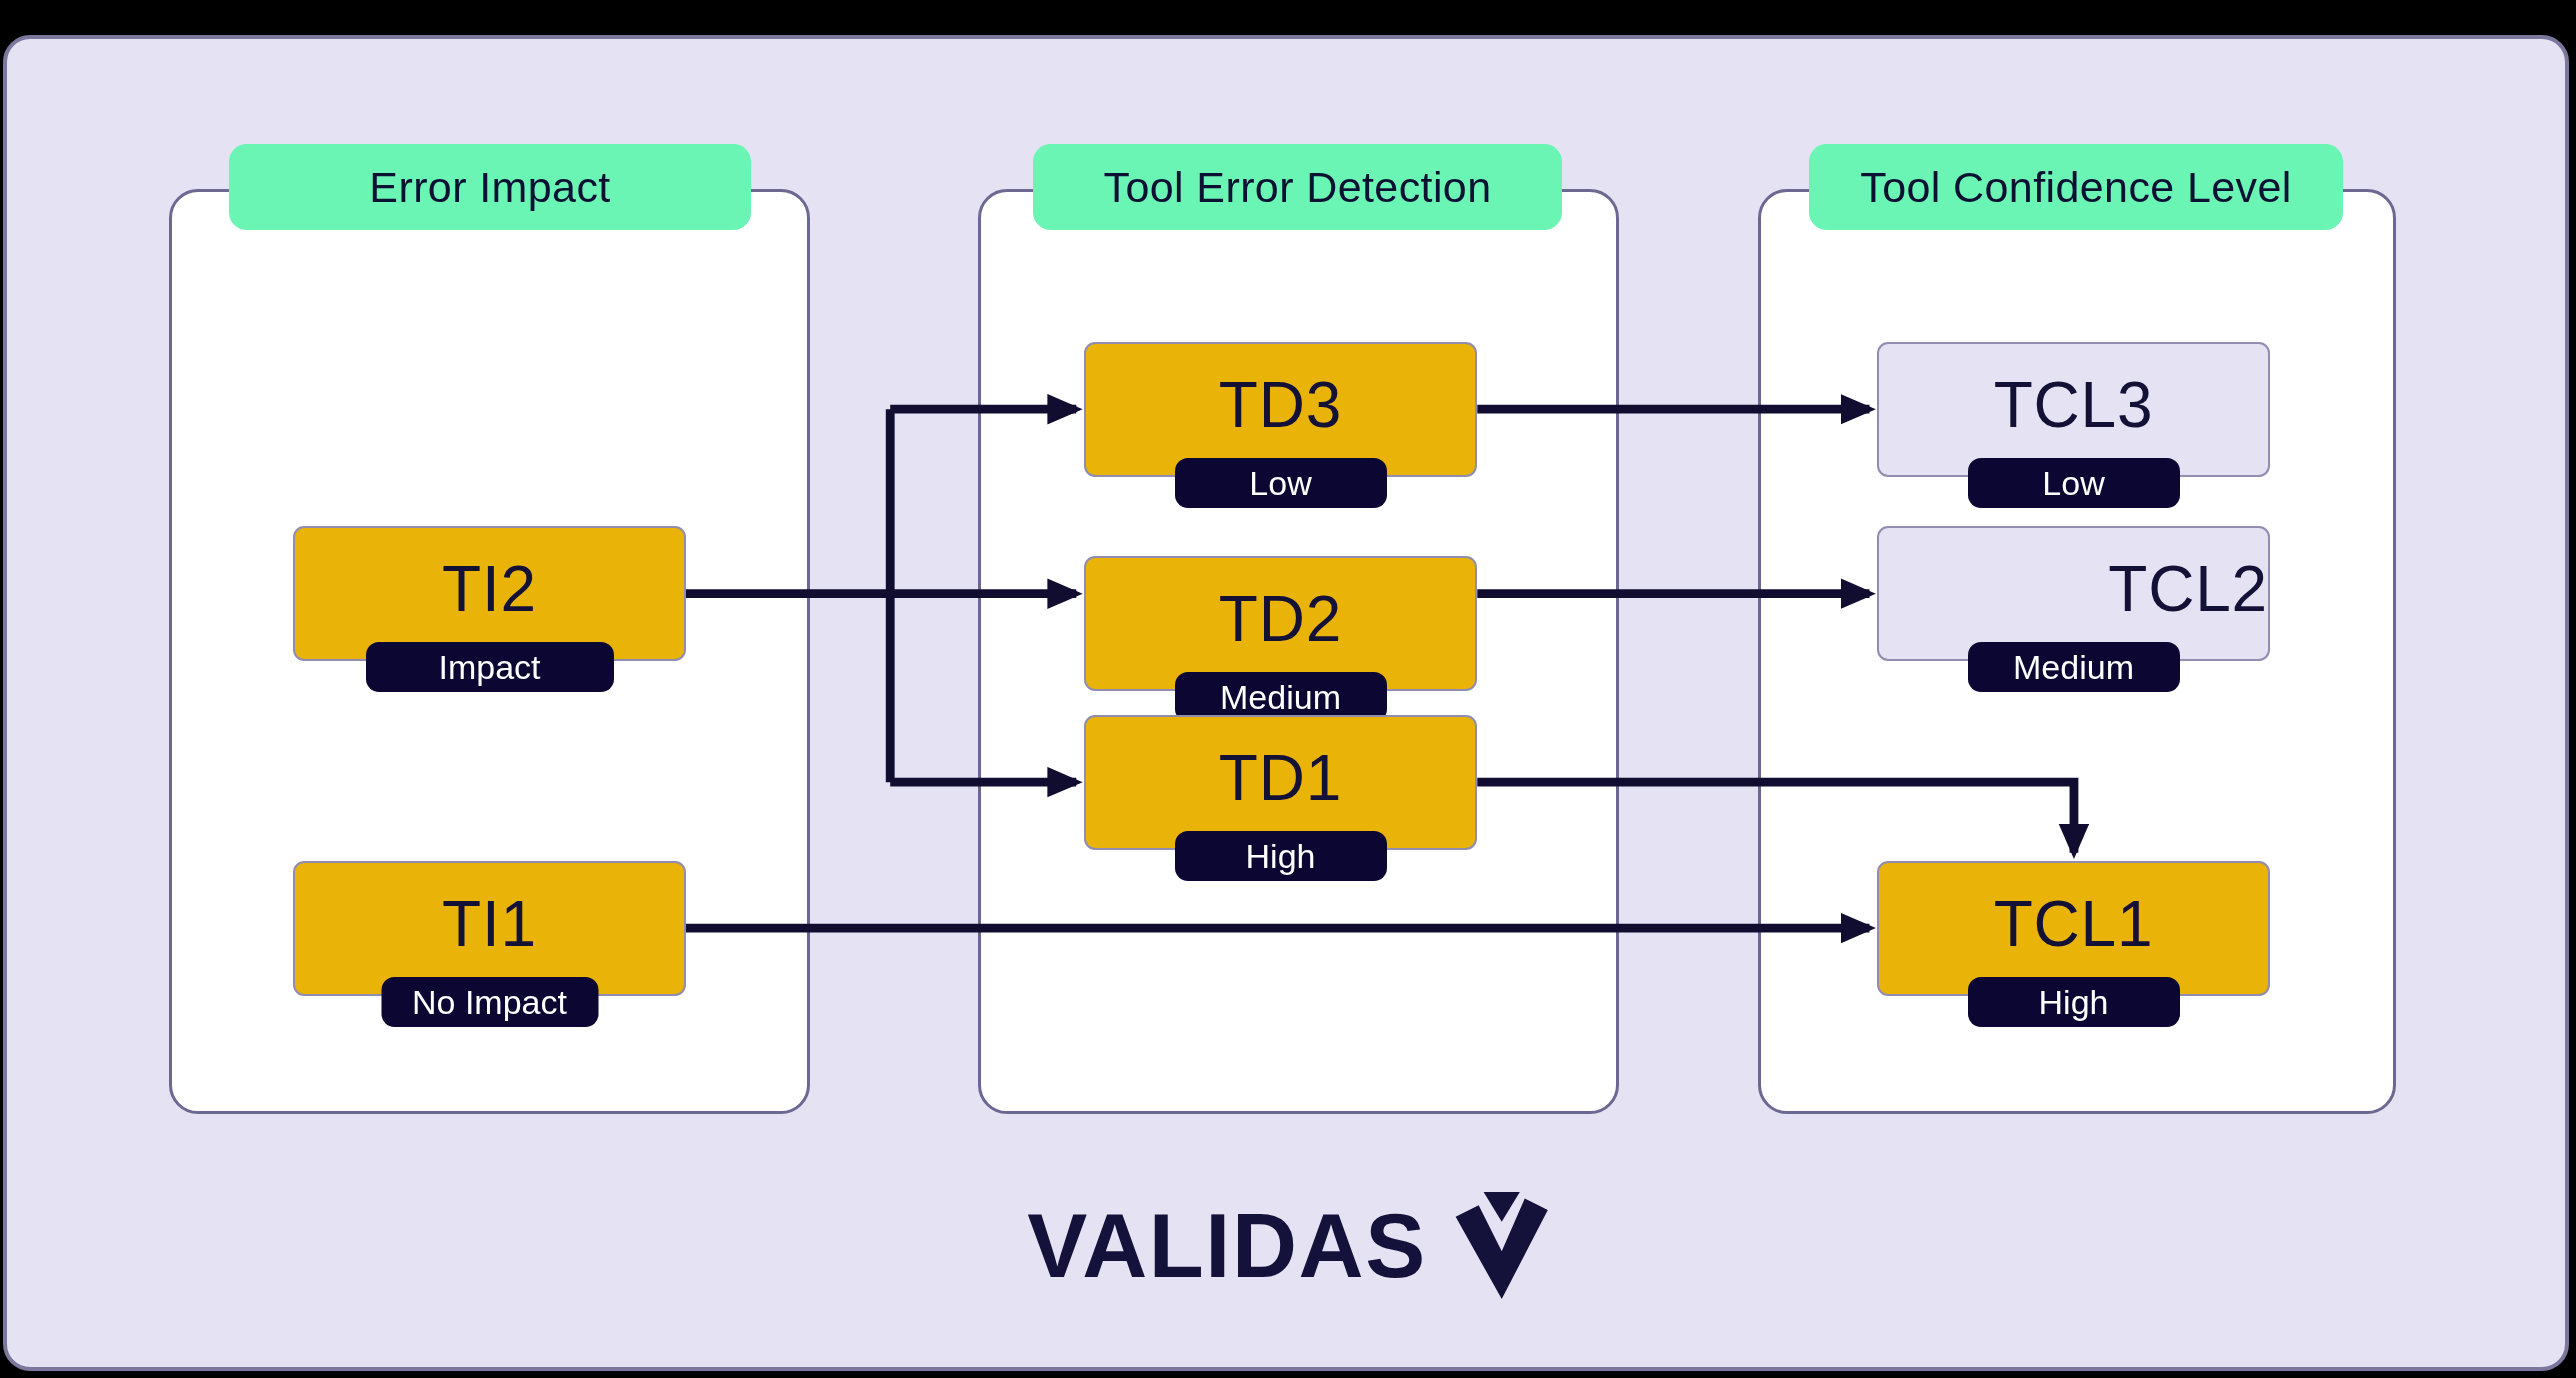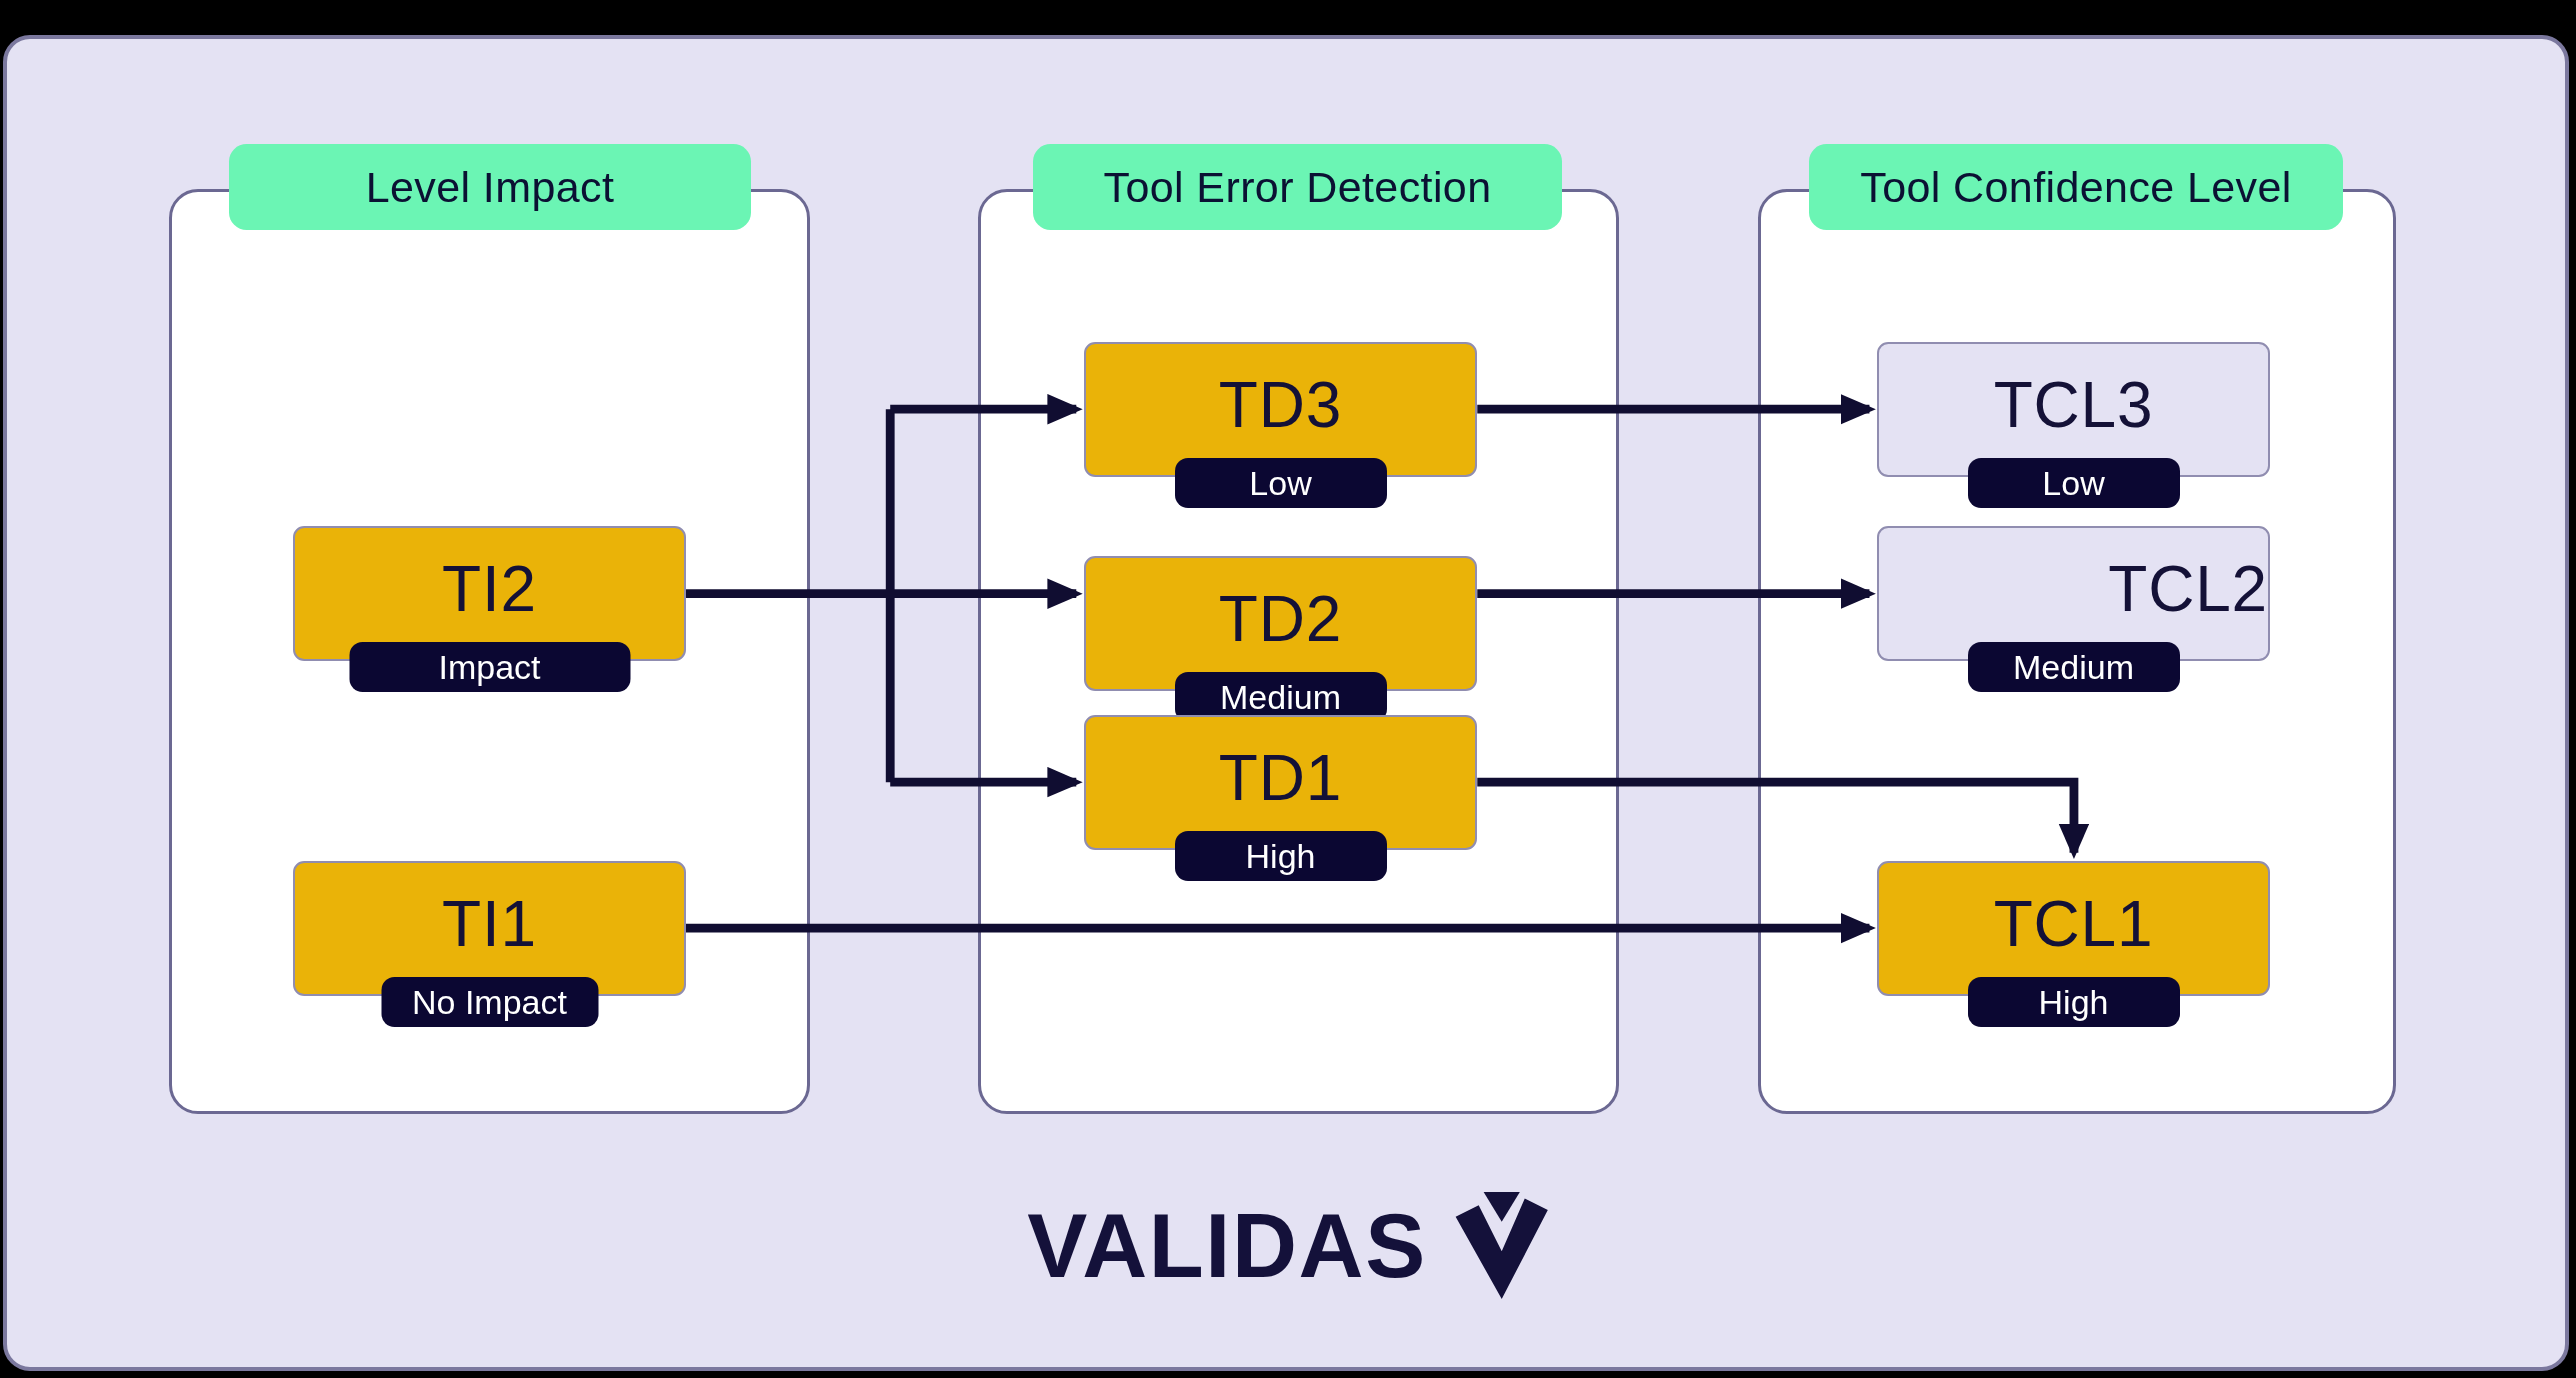--- a/index.html
+++ b/index.html
@@ -63,21 +63,21 @@
 <div class="stage">
 
   <div class="panel"></div>
 
 
   <div class="container" style="left:169px;width:641px;"></div>
   <div class="container" style="left:978px;width:641px;"></div>
   <div class="container" style="left:1758px;width:638px;"></div>
 
   <div class="col-header" style="left:229px;width:522px;">
-    <span>Level Impact</span>
+    <span>Error Impact</span>
   </div>
   <div class="col-header" style="left:1033px;width:529px;">
     <span>Tool Error Detection</span>
   </div>
   <div class="col-header" style="left:1809px;width:534px;">
     <span>Tool Confidence Level</span>
   </div>
 
   <svg class="arrows" width="2576" height="1379" viewBox="0 0 3212 1719">
     <defs>
@@ -100,21 +100,21 @@
       <path d="M1842 740 H2331" marker-end="url(#ah)"></path>
 
       <path d="M1842 975 H2586 V1063" marker-end="url(#ah)"></path>
 
       <path d="M855 1157 H2331" marker-end="url(#ah)"></path>
     </g>
   </svg>
 
   <div class="node" style="left:293px;top:526px;">
     <span class="label">TI2</span>
-    <div class="badge" style="width:281px;">
+    <div class="badge" style="width:248px;">
       <span>Impact</span>
     </div>
   </div>
   <div class="node" style="left:293px;top:861px;">
     <span class="label">TI1</span>
     <div class="badge" style="width:217px;">
       <span>No Impact</span>
     </div>
   </div>
 

